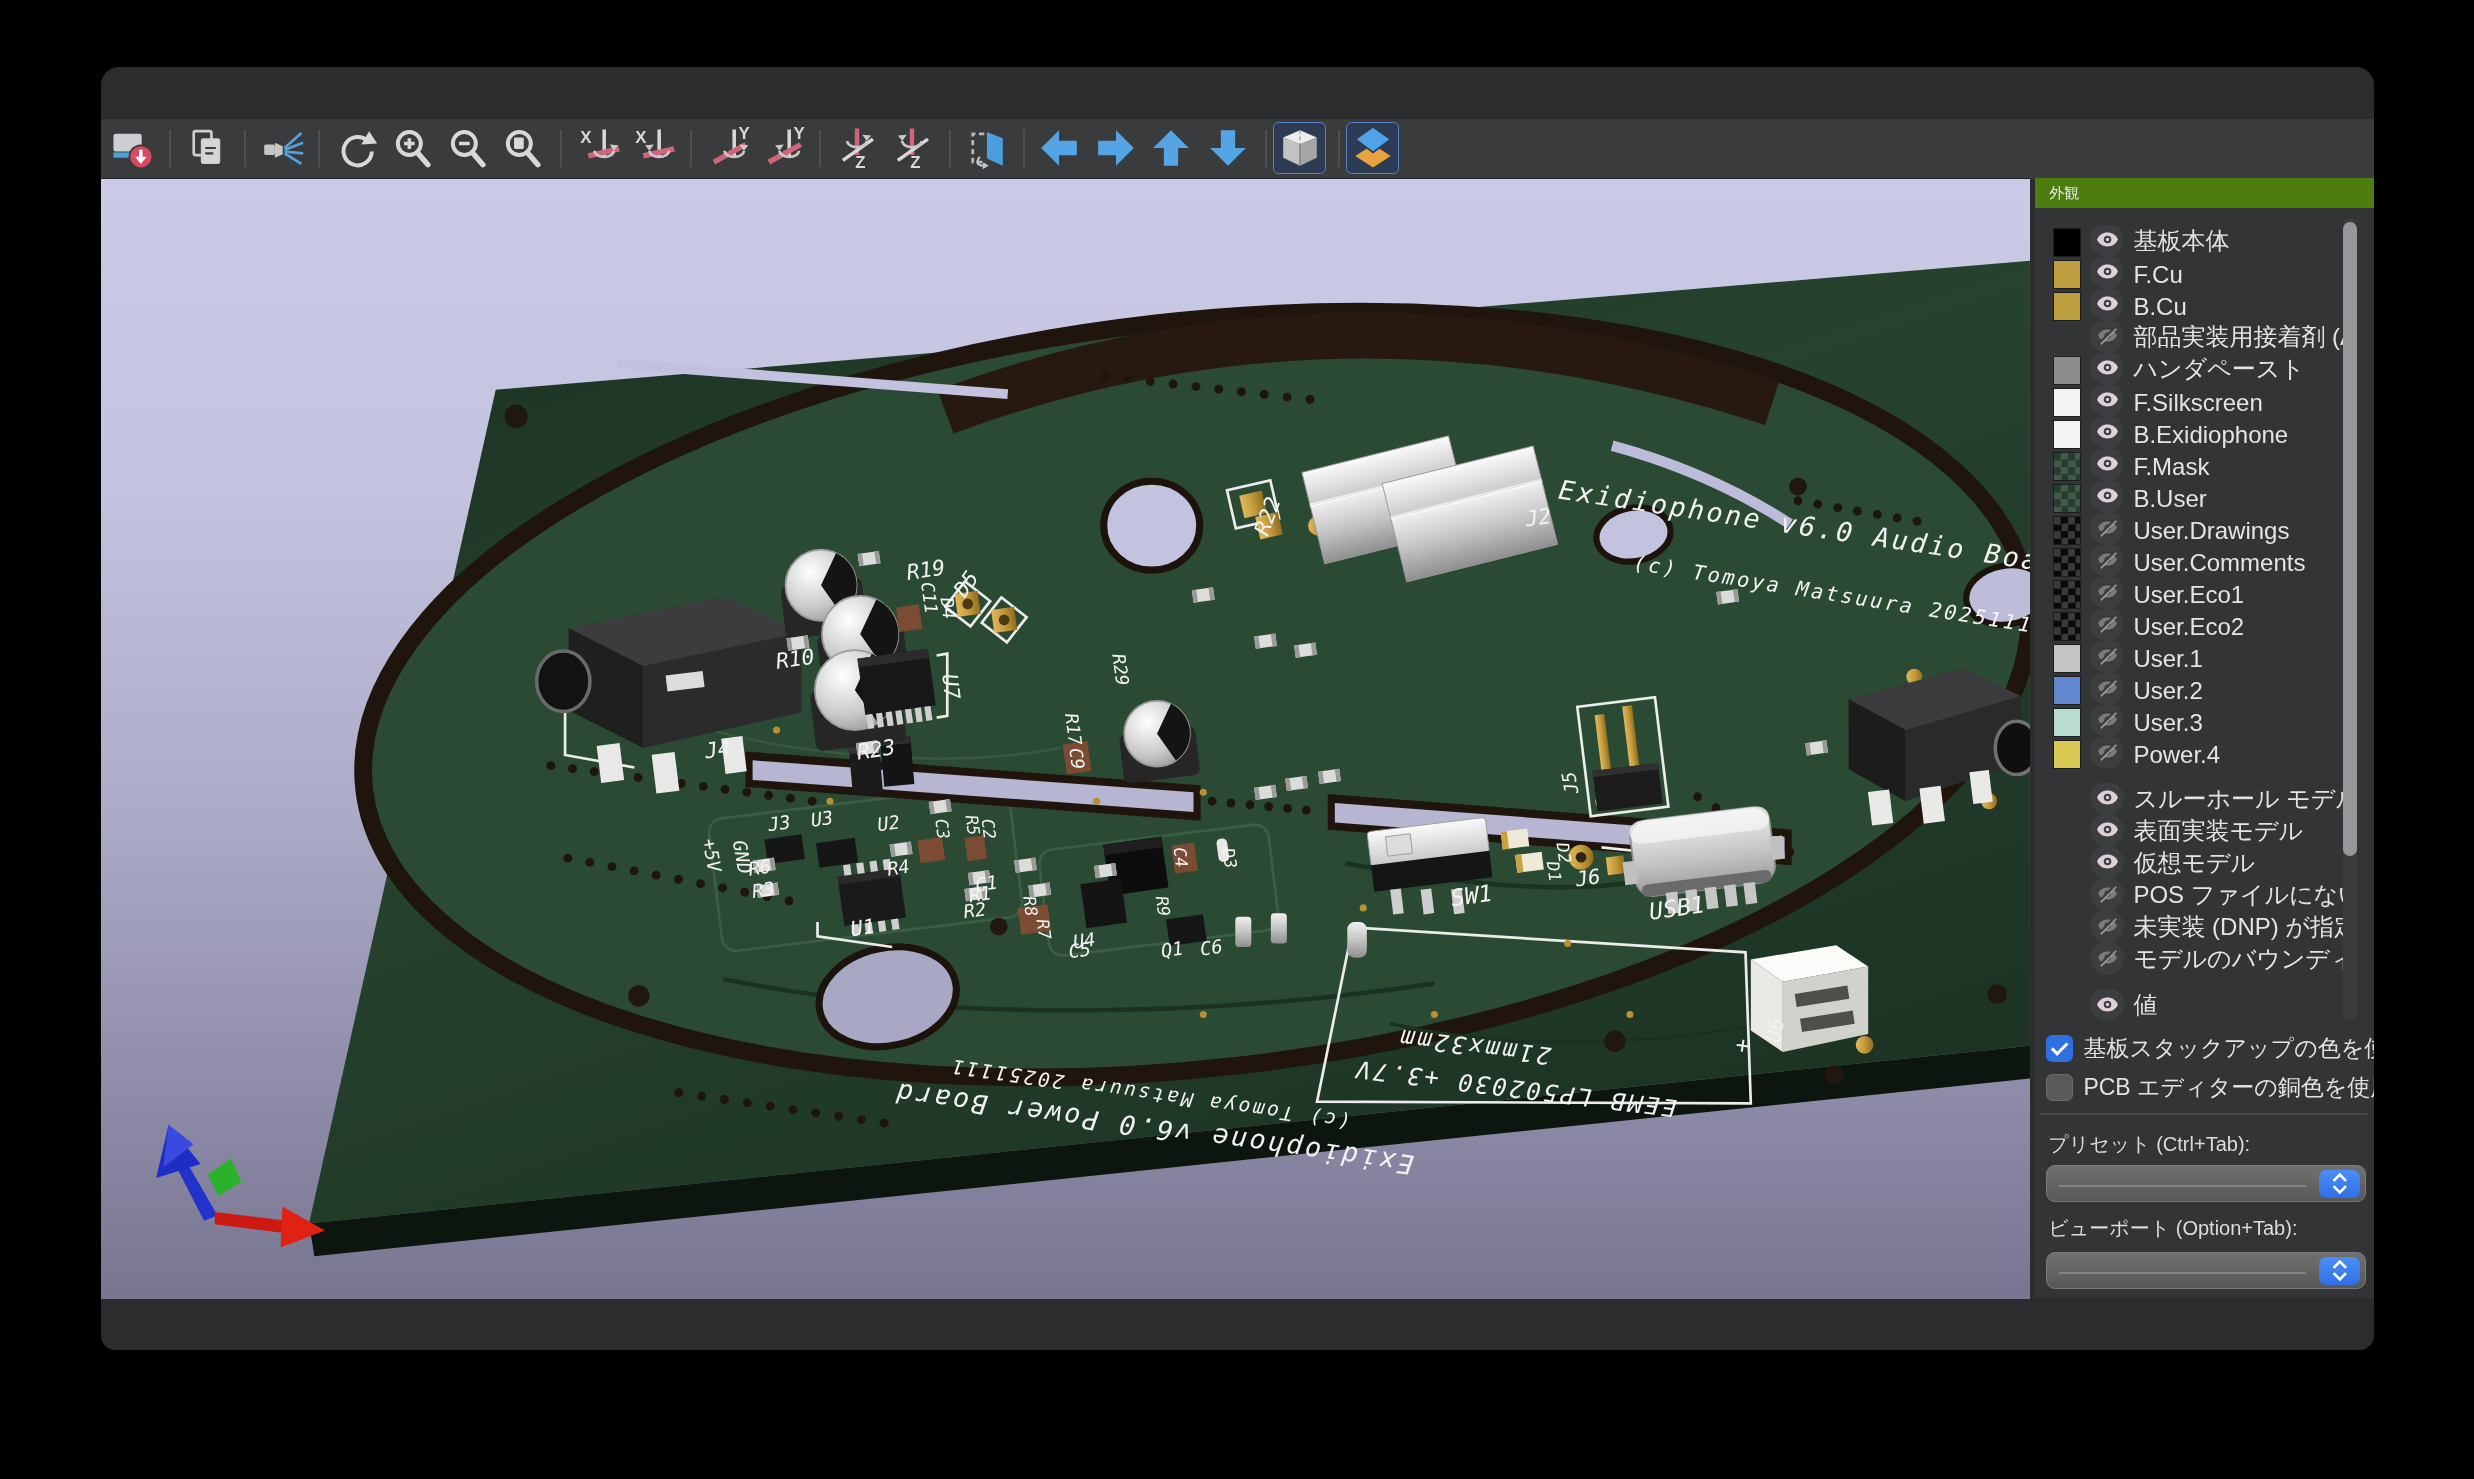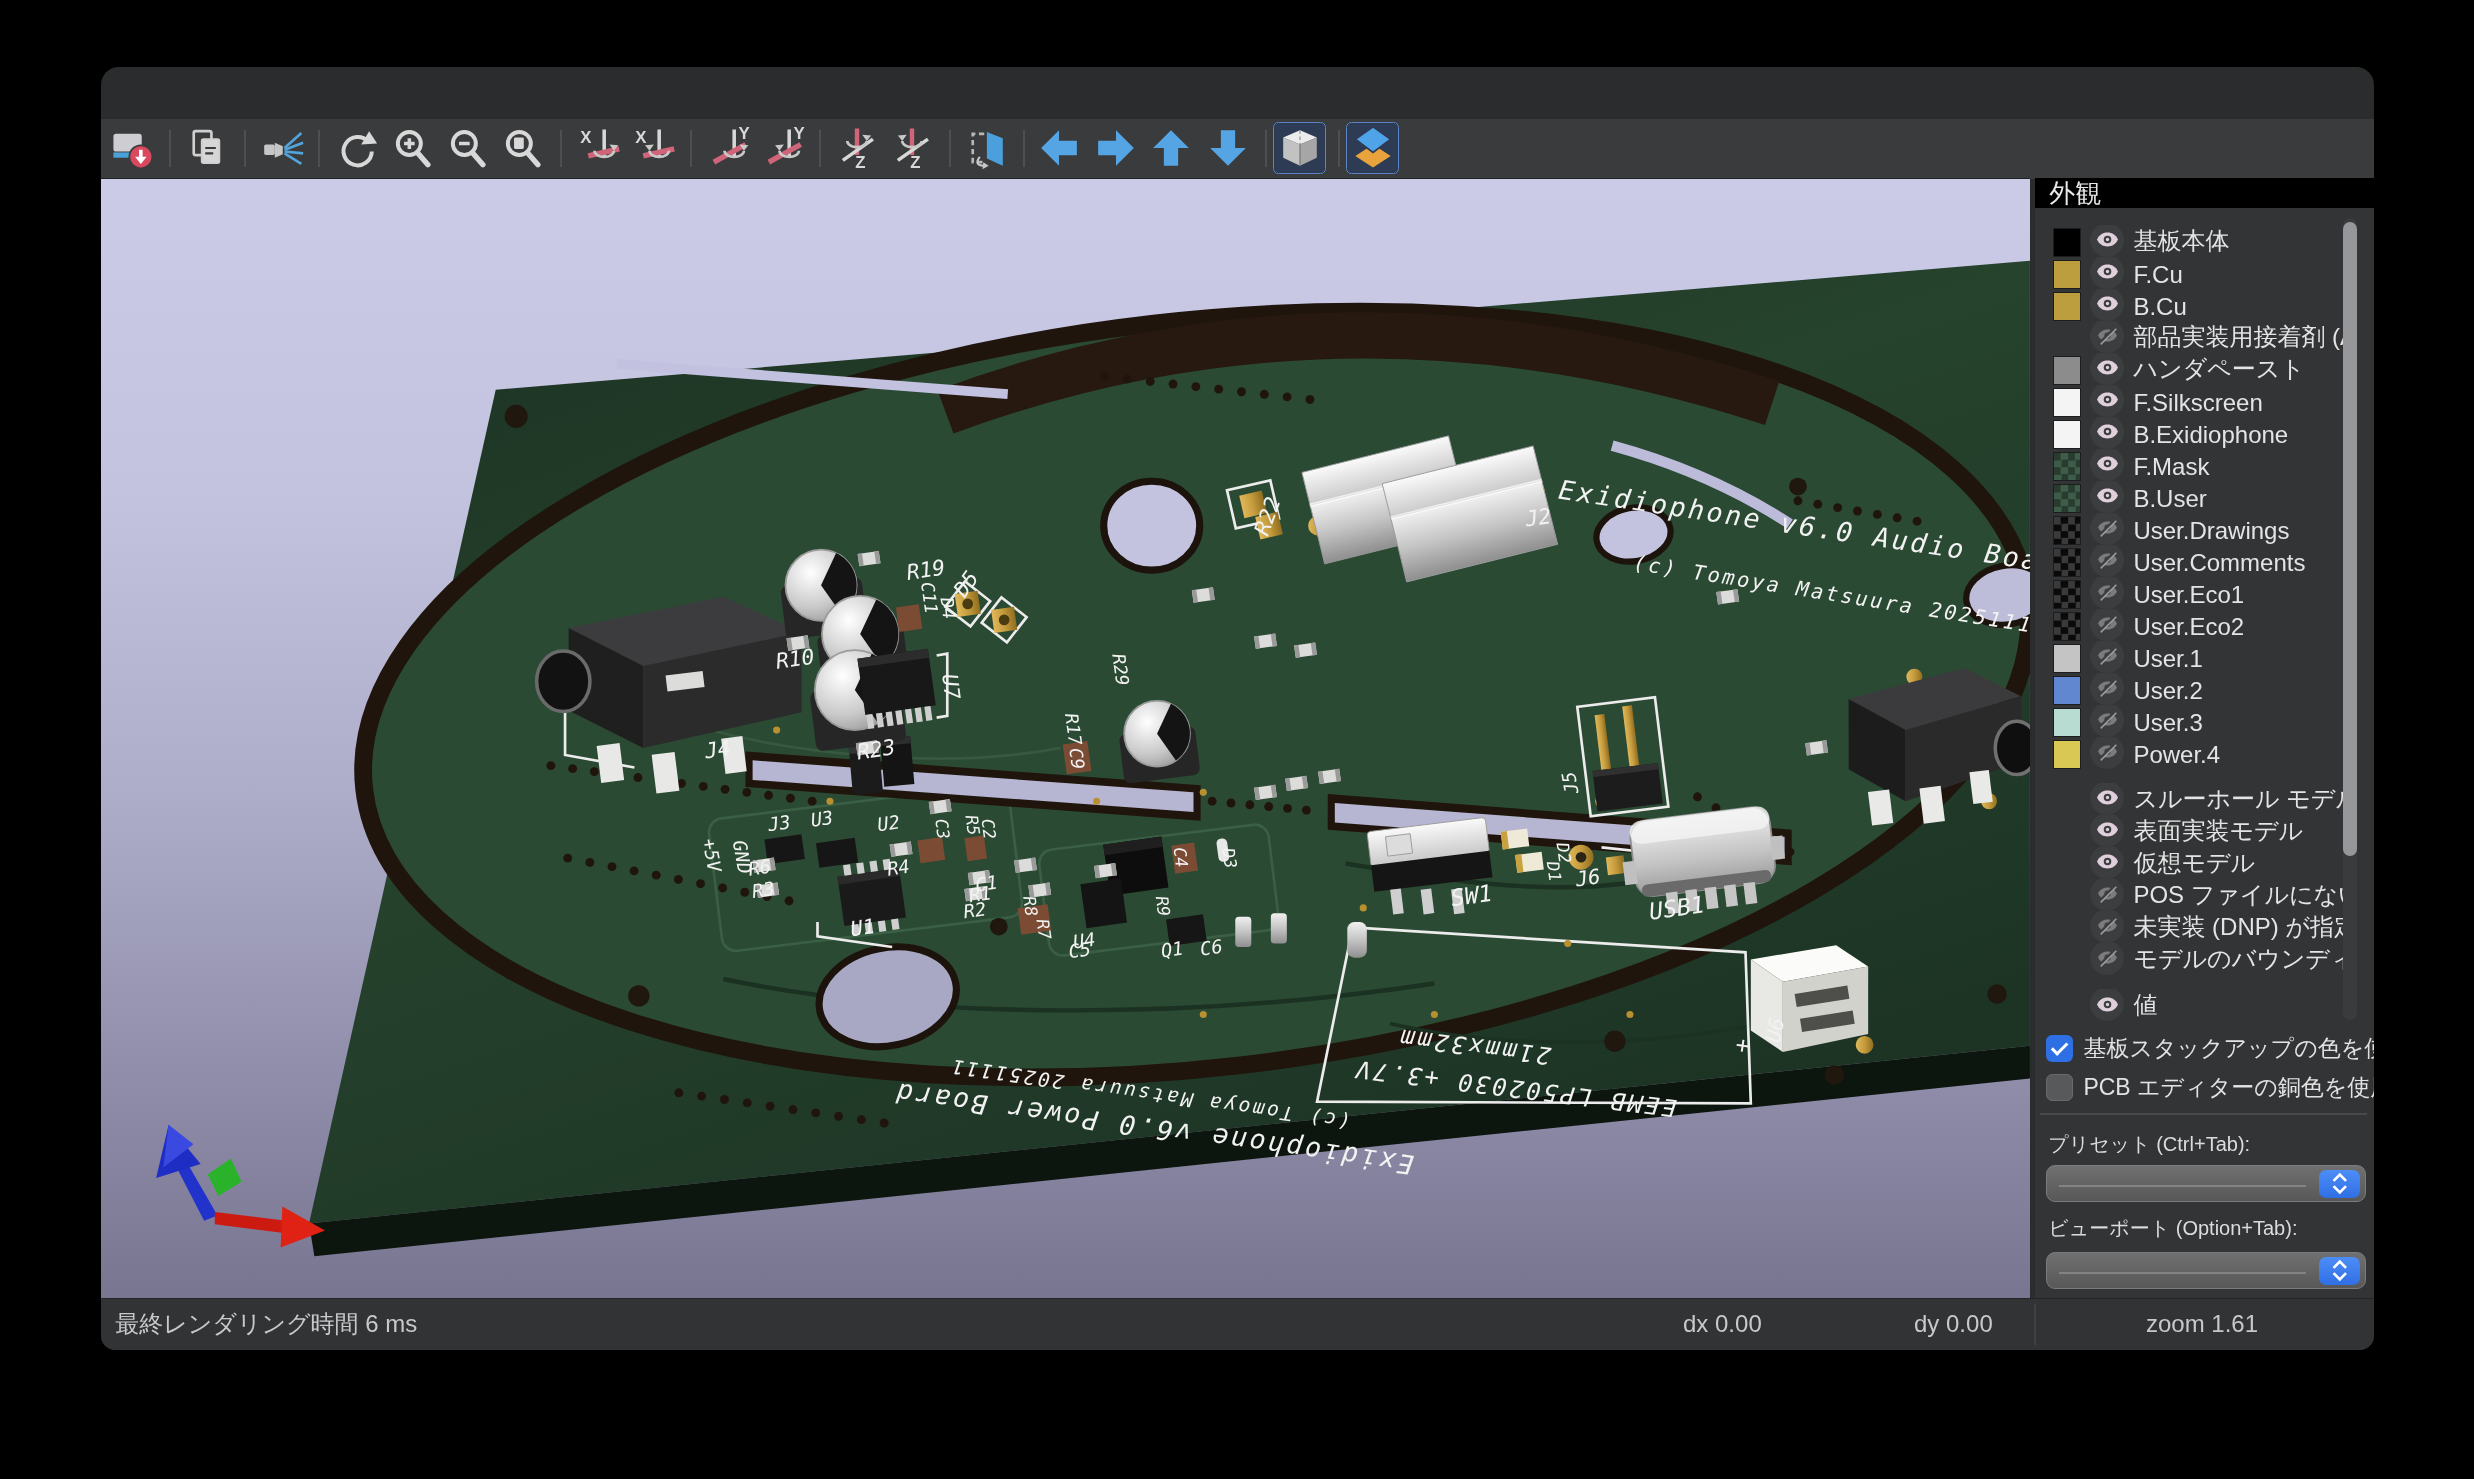--- a/index.html
+++ b/index.html
@@ -21,22 +21,22 @@
   .tsep{position:absolute;top:10.7px;width:1.8px;height:37px;background:#4e4f51;}
   
   .viewport{position:absolute;left:0;top:111px;width:1929px;height:1120px;
     background:linear-gradient(180deg,#cbcbe7 0%,#c3c3df 28%,#adadca 55%,#8e8ba8 82%,#777590 100%);
     border-top:0.9px solid #202122;}
   .viewport svg{position:absolute;left:0;top:0;}
   text.silk{font-family:"DejaVu Sans Mono","Liberation Mono",monospace;font-style:italic;fill:#f2f2f2;}
   text.silk.big{letter-spacing:3px;}
   
   .sidebar{position:absolute;left:1934px;top:111px;width:339px;height:1120px;background:#323436;}
-  .panel-header{position:absolute;left:0;top:0;width:100%;height:30px;background:#000000;color:#e8e8e8;
-    font-size:26px;line-height:30px;box-sizing:border-box;padding-left:14.2px;}
+  .panel-header{position:absolute;left:0;top:0;width:100%;height:30px;background:#4d7c0f;color:#e8e8e8;
+    font-size:15px;line-height:30px;box-sizing:border-box;padding-left:14.2px;}
   .layer-list{position:absolute;left:0;top:36px;width:339px;height:812px;overflow:hidden;padding-top:10.7px;box-sizing:border-box;}
   .row{height:32px;display:flex;align-items:flex-end;padding-left:18px;gap:9px;width:293px;overflow:hidden;}
   .swatch{width:28.4px;height:28.4px;flex:0 0 28.4px;border:0.9px solid #1d1d1d;box-sizing:border-box;}
   .spacer{width:28.4px;height:28.4px;flex:0 0 28.4px;}
   .checker-green{background:repeating-conic-gradient(#3e5c49 0 25%,#273b2f 0 50%) 0 0/14.2px 14.2px;}
   .checker-dark{background:repeating-conic-gradient(#0a0a0a 0 25%,#3a3a3a 0 50%) 0 0/14.2px 14.2px;}
   .eye{width:34px;height:34px;flex:0 0 34px;border-radius:50%;background:#3c3d3f;display:flex;align-items:center;justify-content:center;}
   .rowlabel{color:#e4e4e4;font-size:24px;white-space:nowrap;}
   .gap{height:14.2px;}
   .sb-track{position:absolute;left:308px;top:40px;width:14.2px;height:802px;background:#3a3b3d;border-radius:7.1px;}
@@ -1045,21 +1045,14 @@
       <div class="dd-line"></div>
       <div class="stepper">
         <svg width="19.6" height="25" viewBox="0 0 22 28">
             <path d="M4 11 L11 4 L18 11" fill="none" stroke="#fff" stroke-width="3"></path>
             <path d="M4 17 L11 24 L18 17" fill="none" stroke="#fff" stroke-width="3"></path>
           </svg>
       </div>
     </div>
   </div>
 
-  <div class="statusbar">
-    <div class="sitem" style="left:14.2px">最終レンダリング時間 6 ms</div>
-    <div class="sitem" style="left:1582px">dx 0.00</div>
-    <div class="sitem" style="left:1813px">dy 0.00</div>
-    <div class="vline"></div>
-    <div class="sitem" style="left:2045px">zoom 1.61</div>
-  </div>
 </div>
 
 
 </body></html>

